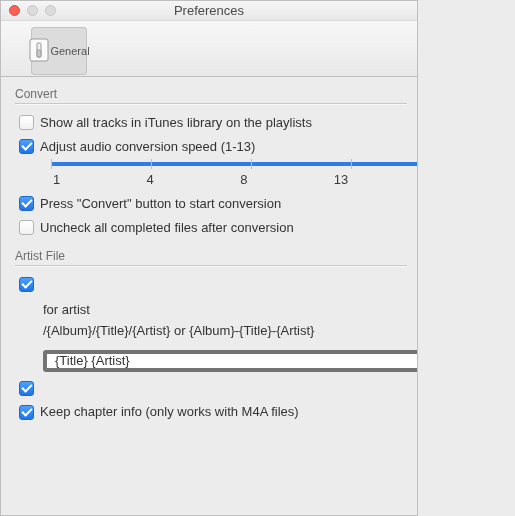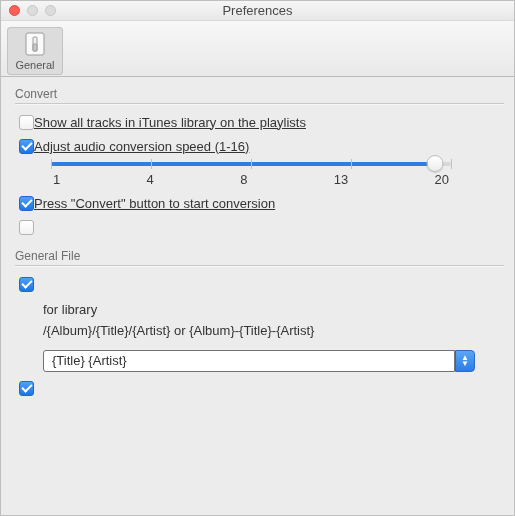--- a/index.html
+++ b/index.html
@@ -6,21 +6,21 @@
   body {
     font-family: -apple-system, "Helvetica Neue", Arial, sans-serif;
     font-size: 13px;
     color: #333;
     background: #ececec;
     width: 515px;
     height: 516px;
     overflow: hidden;
   }
   .window {
-    width: 515px;
+    width: 418px;
     height: 516px;
     background: #ececec;
     border: 1px solid #bfbfbf;
     display: flex;
     flex-direction: column;
   }
   .titlebar {
     height: 20px;
     background: linear-gradient(#f6f6f6, #e8e8e8);
     border-bottom: 1px solid #d9d9d9;
@@ -53,27 +53,28 @@
     border-bottom: 1px solid #bcbcbc;
     display: flex;
     align-items: center;
     padding: 4px 6px 0 6px;
     gap: 4px;
   }
   .toolbar-item {
     width: 56px;
     height: 48px;
     display: flex;
-    flex-direction: column;
+    flex-direction: row;
     align-items: center;
     justify-content: center;
     border-radius: 4px;
     font-size: 11px;
     color: #555;
     cursor: default;
+    margin-left: 24px;
   }
   .toolbar-item.selected {
     background: #dcdcdc;
     box-shadow: inset 0 0 0 1px #c3c3c3;
   }
   .toolbar-item .icon-wrap {
     width: 26px; height: 26px;
     display: flex; align-items: center; justify-content: center;
     margin-bottom: 2px;
   }
@@ -92,25 +93,24 @@
   }
   .group-divider {
     height: 1px;
     background: #c9c9c9;
     box-shadow: 0 1px 0 #f7f7f7;
     margin-bottom: 10px;
   }
   .row {
     display: flex;
     align-items: center;
-    gap: 0;
+    gap: 6px;
     margin: 8px 0;
     padding-left: 4px;
     color: #333;
-    text-decoration: underline;
   }
   input[type="checkbox"].mac-check {
     appearance: none;
     width: 15px; height: 15px;
     border: 1px solid #b3b3b3;
     border-radius: 3px;
     background: linear-gradient(#ffffff, #f2f2f2);
     position: relative;
     flex-shrink: 0;
     cursor: pointer;
@@ -187,21 +187,21 @@
   }
   .input-row {
     display: flex;
     margin: 8px 0 8px 28px;
     width: 432px;
   }
   .text-input {
     flex: 1;
     height: 22px;
     background: #fff;
-    border: 1px solid #737373;
+    border: 4px solid #737373;
     border-radius: 3px 0 0 3px;
     padding: 2px 8px;
     font-size: 13px;
     color: #333;
     outline: none;
   }
   .dropdown-btn {
     width: 20px;
     height: 22px;
     background: linear-gradient(#5aa6f6, #2c7ce4);
@@ -250,21 +250,21 @@
       <div class="group-title">Convert</div>
       <div class="group-divider"></div>
 
       <label class="row">
         <input type="checkbox" class="mac-check" style="">
         <span>Show all tracks in iTunes library on the playlists</span>
       </label>
 
       <label class="row">
         <input type="checkbox" class="mac-check" checked="" style="">
-        <span>Adjust audio conversion speed (1-16)</span>
+        <span>Adjust audio conversion speed (1-13)</span>
       </label>
 
       <div class="slider-wrap">
         <div class="slider">
           <div class="slider-track">
             <div class="slider-fill"></div>
             <div class="slider-tick" style="left:0%"></div>
             <div class="slider-tick" style="left:25%"></div>
             <div class="slider-tick" style="left:50%"></div>
             <div class="slider-tick" style="left:75%"></div>
@@ -281,44 +281,49 @@
         </div>
       </div>
 
       <label class="row">
         <input type="checkbox" class="mac-check" checked="" style="">
         <span>Press "Convert" button to start conversion</span>
       </label>
 
       <label class="row">
         <input type="checkbox" class="mac-check" style="">
+        <span>Uncheck all completed files after conversion</span>
       </label>
     </div>
 
     <div class="group">
-      <div class="group-title">General File</div>
+      <div class="group-title">Artist File</div>
       <div class="group-divider"></div>
 
       <label class="row">
         <input type="checkbox" class="mac-check" checked="" style="">
       </label>
 
       <div class="sub-indent">
-        <div>for library</div>
+        <div>for artist</div>
         <div>/{Album}/{Title}/{Artist} or {Album}-{Title}-{Artist}</div>
       </div>
 
       <div class="input-row">
         <input class="text-input" type="text" value="{Title} {Artist}" style="">
         <div class="dropdown-btn">
           <span>▲</span>
           <span>▼</span>
         </div>
       </div>
 
       <label class="row">
         <input type="checkbox" class="mac-check" checked="" style="">
       </label>
 
+      <label class="row">
+        <input type="checkbox" class="mac-check" checked="" style="">
+        <span>Keep chapter info (only works with  M4A files)</span>
+      </label>
     </div>
 
   </div>
 </div>
 
 </body></html>

